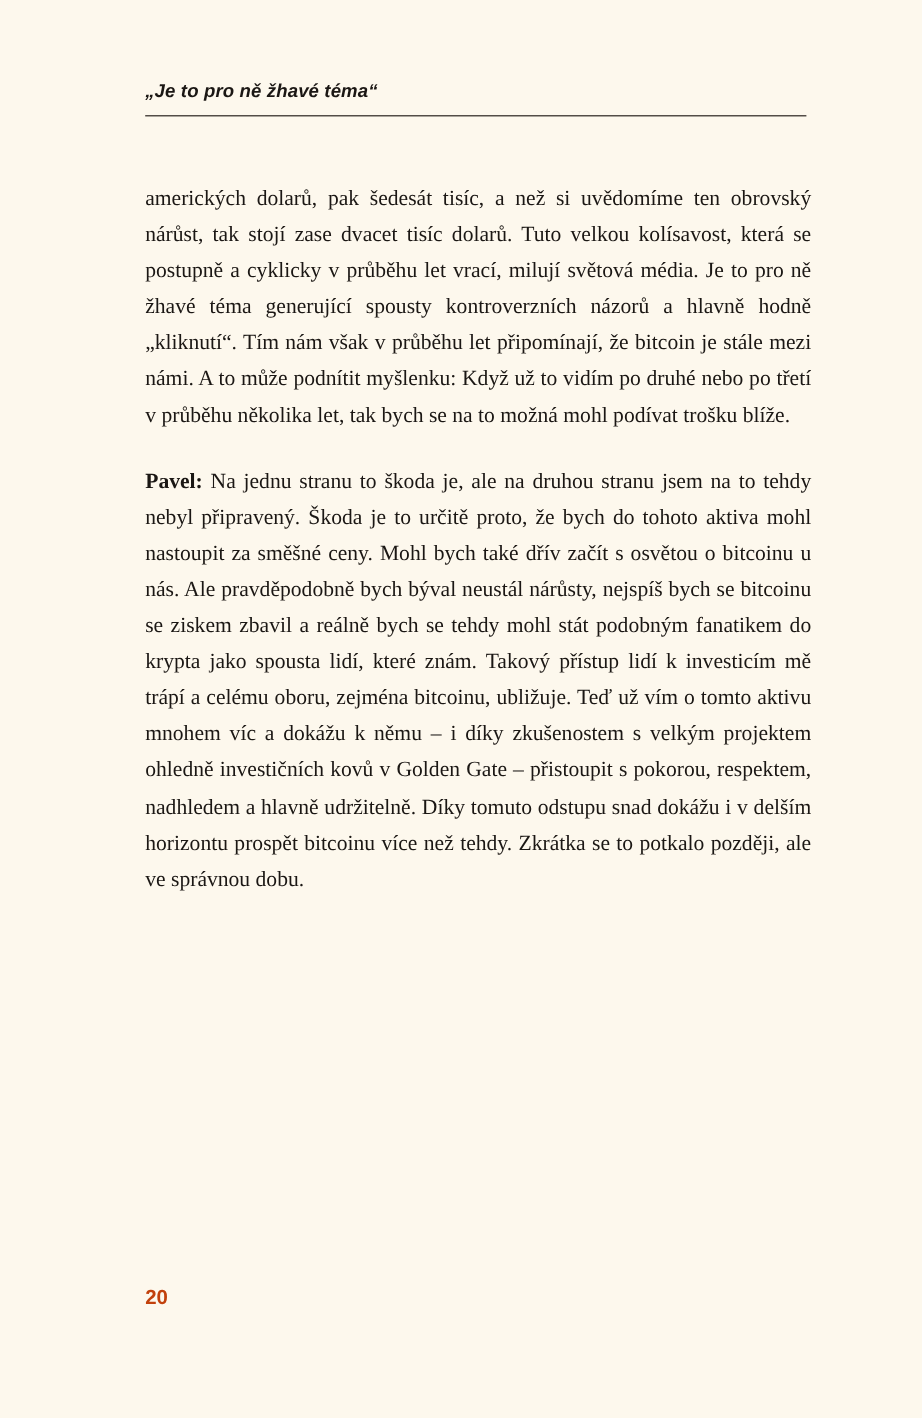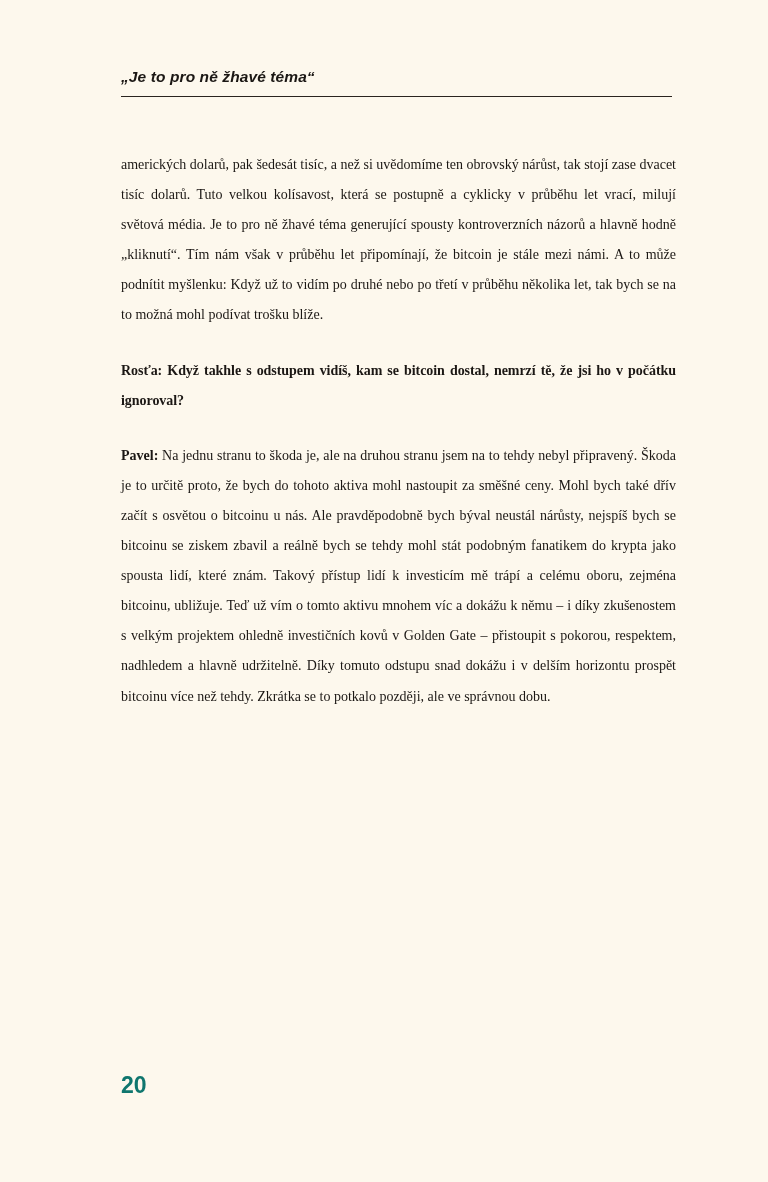--- a/index.html
+++ b/index.html
@@ -48,21 +48,21 @@
   
   .column {
     position: absolute;
     left: 121px;
     top: 150px;
     width: 555px;
   }
 
   p.body-par {
     margin: 0;
-    font-size: 14px;
+    font-size: 18px;
     line-height: 30.1px;
     text-align: justify;
     text-justify: inter-word;
     hyphens: manual;
     -webkit-hyphens: manual;
     color: #1b1714;
   }
   p.body-par + p.body-par {
     margin-top: 25px;
   }
@@ -77,39 +77,38 @@
     font-weight: bold;
   }
 
   
   .folio {
     position: absolute;
     left: 121px;
     top: 1072px;
     font-family: "Liberation Sans", sans-serif;
     font-weight: bold;
-    font-size: 23px;
-    color: #0f766e;
+    font-size: 17px;
+    color: #c2410c;
   }
 </style>
 </head>
 <body style="background: rgb(253, 248, 237); color: rgb(27, 23, 20);">
 
 <div class="page">
 
   <div class="running-head-wrap">
     <div class="running-head">„Je to pro ně žhavé téma“</div>
     <div class="head-rule"></div>
   </div>
 
   <div class="column">
 
     <p class="body-par last-line-left"><span>amerických dolarů, pak šedesát tisíc, a než si uvědomíme ten obrovský nárůst, tak stojí zase dvacet tisíc dolarů. Tuto velkou kolísavost, která se postupně a cyklicky v průběhu let vrací, milují světová média. Je to pro ně žhavé téma generující spous­ty kontroverzních názorů a hlavně hodně „kliknutí“. Tím nám však v průběhu let připomínají, že bitcoin je stále mezi námi. A to může podnítit myšlenku: Když už to vidím po druhé nebo po třetí v průběhu několika let, tak bych se na to možná mohl podívat trošku blíže.</span></p>
 
-    <p class="body-par q last-line-left"><span class="spk">Rosťa:</span><span> </span><span>Když takhle s odstupem vidíš, kam se bitcoin dostal, nemrzí tě, že jsi ho v počátku ignoroval?</span></p>
 
     <p class="body-par last-line-left"><span class="spk">Pavel:</span><span> </span><span>Na jednu stranu to škoda je, ale na druhou stranu jsem na to tehdy nebyl připravený. Škoda je to určitě proto, že bych do tohoto aktiva mohl nastoupit za směšné ceny. Mohl bych také dřív začít s osvětou o bitcoinu u nás. Ale pravděpodobně bych býval neustál nárůsty, nejspíš bych se bitcoinu se ziskem zbavil a reálně bych se tehdy mohl stát podobným fanatikem do krypta jako spousta lidí, které znám. Takový přístup lidí k investicím mě trápí a celému oboru, zejména bitcoinu, ubli­žuje. Teď už vím o tomto aktivu mnohem víc a dokážu k němu – i díky zkušenostem s velkým projektem ohledně investičních kovů v Golden Gate – přistoupit s pokorou, respektem, nad­hledem a hlavně udržitelně. Díky tomuto odstupu snad dokážu i v delším horizontu prospět bitcoinu více než tehdy. Zkrátka se to potkalo později, ale ve správnou dobu.</span></p>
 
 
   </div>
 
   <div class="folio">20</div>
 
 </div>
 

